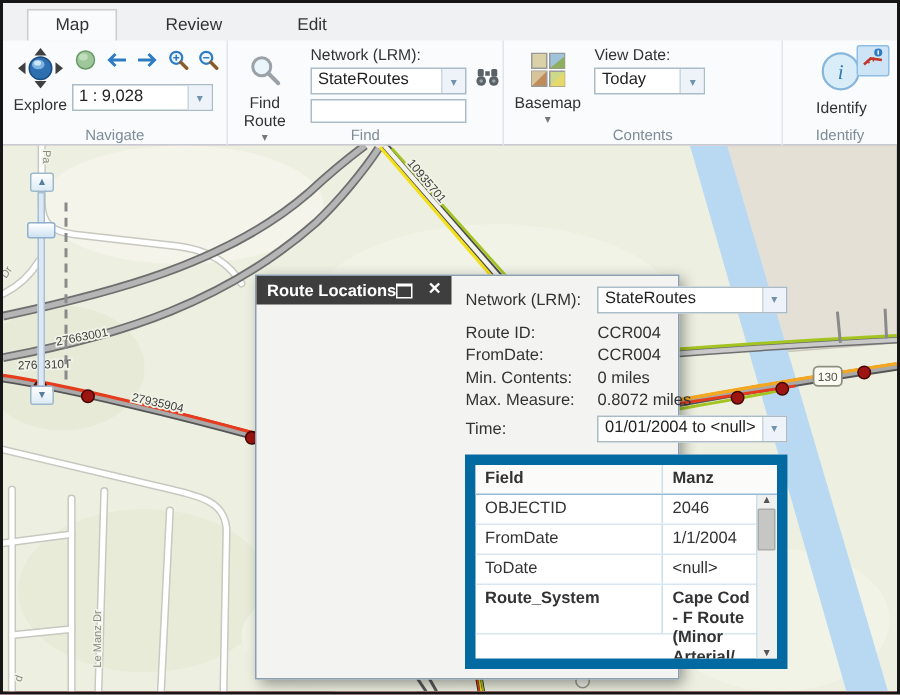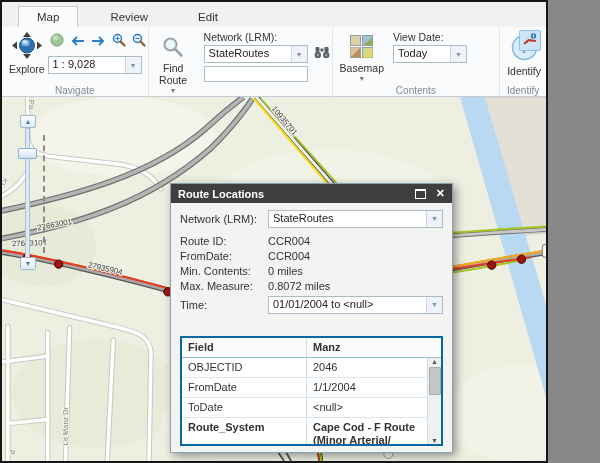--- a/index.html
+++ b/index.html
@@ -1,17 +1,17 @@
 <!DOCTYPE html>
 <html><head>
 <meta charset="utf-8">
 <style>
   html,body { margin:0; padding:0; background:#888; }
   .screen {
-    width:548px; height:463px; box-sizing:border-box; position:relative;
+    width:600px; height:463px; box-sizing:border-box; position:relative;
     border:2px solid #161616; overflow:hidden; background:#fca5a5;
     font-family:"Liberation Sans", sans-serif; -webkit-font-smoothing:antialiased;
   }
   
   .ribbon { height:95px; background:#fafbfc; border-bottom:1px solid #c3ccd3; box-sizing:border-box; }
   .tabs { height:25px; display:flex; align-items:flex-end; background:#f0f1f3; padding:3px 0 0 16px; gap:14px; box-sizing:border-box; }
   .tab { font-size:11.5px; color:#333; padding:4px 18px 4px; }
   .tab.active { background:#fafbfc; border:1px solid #cdcdcd; border-bottom:none; }
   .groups { display:flex; height:70px; }
   .group { position:relative; border-right:1px solid #dfe5e9; box-sizing:border-box; padding:3px 2px 12px 4px; display:flex; }
@@ -33,32 +33,32 @@
   .mapview { position:absolute; top:95px; left:0; right:0; bottom:0; overflow:hidden; }
   .mapsvg { position:absolute; left:0; top:0; }
   
   .zslider { position:absolute; left:16px; top:18px; width:42px; height:158px; }
   .sl-btn { position:absolute; left:2px; width:16px; height:13px; background:linear-gradient(#fdfefe,#dcebf6); border:1px solid #9fb8cc; border-radius:2px; color:#5a7f9c; font-size:7px; line-height:12px; text-align:center; box-sizing:border-box; }
   .sl-btn.bot { top:142px; }
   .sl-track { position:absolute; left:7px; top:13px; width:5px; height:130px; background:#dce9f4; border:1px solid #a8c0d4; box-sizing:border-box; }
   .sl-handle { position:absolute; left:0; top:33px; width:19px; height:11px; background:linear-gradient(#ffffff,#cfe2f2); border:1px solid #8fb0cc; border-radius:2px; box-sizing:border-box; }
   .sl-ticks { position:absolute; left:25px; top:20px; height:118px; width:0; border-left:2px dashed #8a8a8a; }
   
-  .dlg { position:absolute; left:168px; top:86px; width:283px; height:270px; background:#f3f3f2; border:1px solid #8aa0b0; box-shadow:3px 3px 9px rgba(0,0,0,.4); box-sizing:border-box; display:flex; flex-direction:column; font-size:11px; color:#333; }
+  .dlg { position:absolute; left:168px; top:86px; width:283px; height:270px; background:#f3f3f2; border:1px solid #8aa0b0; box-shadow:3px 3px 9px rgba(0,0,0,.4); box-sizing:border-box; display:flex; flex-direction:row; font-size:11px; color:#333; }
   .dlg-title { height:19px; flex:none; background:#3e3e3e; color:#fff; display:flex; align-items:center; padding:0 7px; font-weight:bold; font-size:11px; }
   .dlg-title .sp { flex:1; }
   .max-ico { width:9px; height:7px; border:1px solid #fff; border-top-width:2px; margin-right:10px; }
   .close-ico { color:#fff; font-size:11px; font-weight:bold; line-height:11px; }
   .dlg-body { flex:1; padding:6px 9px 6px; display:flex; flex-direction:column; min-height:0; }
   .combo-row { display:flex; align-items:center; height:19px; flex:none; margin-bottom:5px; }
   .combo-row .dl, .drow .dl { width:88px; flex:none; }
   .combo-row .combo { flex:1; height:18px; }
   .drow { display:flex; height:15px; align-items:center; flex:none; }
   .time-row { margin:2px 0 5px; }
-  .tbl { border:2px solid #0369a1; background:#fff; flex:1; margin-top:17px; position:relative; box-sizing:border-box; min-height:0; overflow:hidden; }
+  .tbl { border:7px solid #0369a1; background:#fff; flex:1; margin-top:3px; position:relative; box-sizing:border-box; min-height:0; overflow:hidden; }
   .thead { display:flex; height:19px; background:#fbfbfa; border-bottom:1px solid #94bdd9; font-weight:bold; }
   .c1 { width:125px; flex:none; padding:3px 0 0 6px; box-sizing:border-box; border-right:1px solid #cddfeb; }
   .c2 { flex:1; padding:3px 16px 0 6px; box-sizing:border-box; }
   .trow { display:flex; border-bottom:1px solid #d8e6f1; height:20px; box-sizing:border-box; }
   .trow.tall { height:33px; line-height:13px;font-weight:bold; }
   .tbl-scroll { position:absolute; top:20px; right:0; bottom:0; width:14px; background:#f0f0ef; border-left:1px solid #cddfeb; display:flex; flex-direction:column; align-items:center; font-size:7px; color:#555; box-sizing:border-box; }
   .tbl-thumb { width:10px; height:26px; flex:none; background:#c6c6c4; border:1px solid #ababa9; border-radius:1px; margin-top:2px; }
   .tbl-scroll .spacer { flex:1; }
 </style>
 </head>
@@ -156,20 +156,21 @@
                 <rect x="6.5" y="2.5" width="3" height="3" fill="#5a6268"></rect>
                 <circle cx="3.8" cy="9" r="3.2" fill="#5a6268"></circle>
                 <circle cx="12.2" cy="9" r="3.2" fill="#5a6268"></circle>
                 <circle cx="3.8" cy="9" r="1.2" fill="#9aa4ab"></circle>
                 <circle cx="12.2" cy="9" r="1.2" fill="#9aa4ab"></circle>
               </svg>
             </span>
           </div>
           <input class="text-input" value="" style="">
         </div>
+        <div class="g-label">Find</div>
       </div>
 
       <div class="group" style="width:186px">
         <div class="big-btn">
           <span style="margin-top:3px">
             <svg width="23" height="23" viewBox="0 0 23 23">
               <rect x="0.5" y="0.5" width="10" height="10" fill="#d9d1a8" stroke="#999"></rect>
               <rect x="12.5" y="0.5" width="10" height="10" fill="#9fc3d8" stroke="#999"></rect>
               <polygon points="12.5,10.5 22.5,10.5 22.5,2.5" fill="#8fae62"></polygon>
               <rect x="0.5" y="12.5" width="10" height="10" fill="#c08d5a" stroke="#999"></rect>

